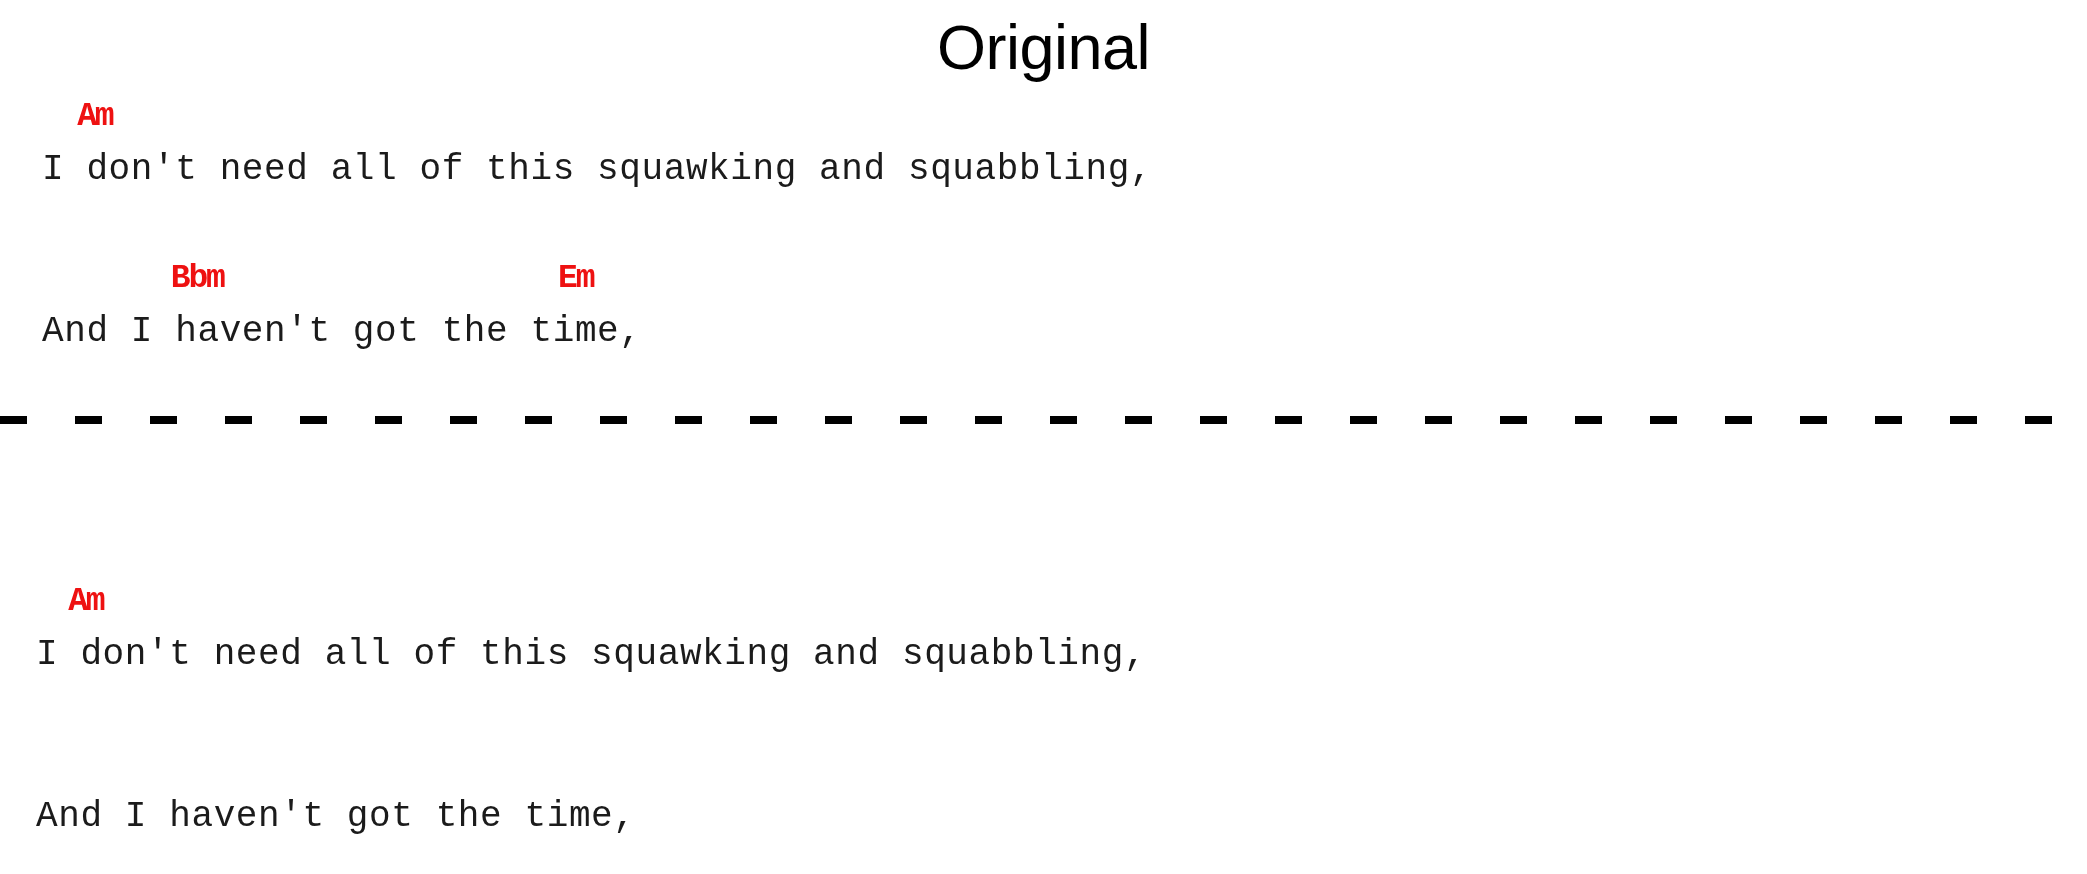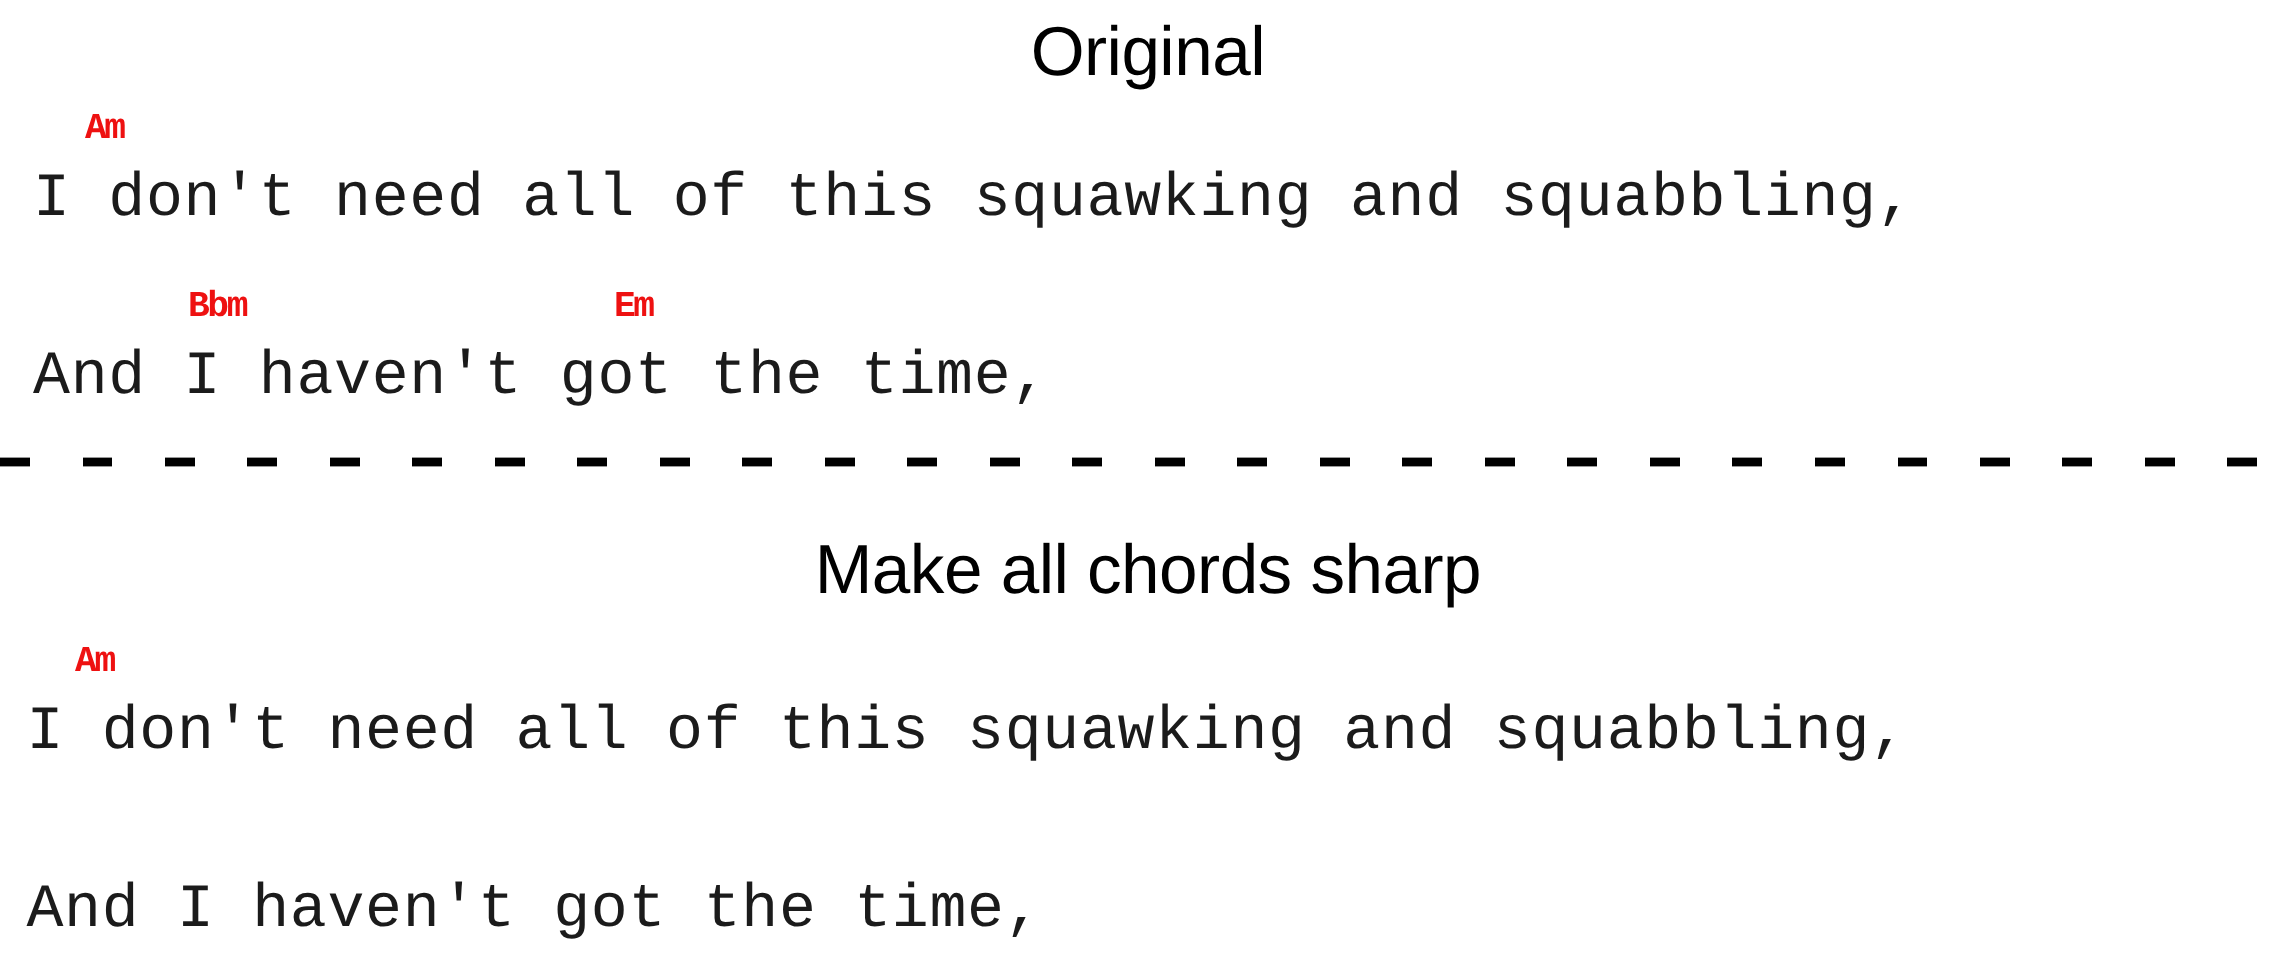--- a/index.html
+++ b/index.html
@@ -56,25 +56,25 @@
     font-family: "Liberation Mono", "DejaVu Sans Mono", monospace;
     font-weight: bold;
     font-size: 33px;
     line-height: 1.0;
     color: #ee1111;
     letter-spacing: -2.2px;
   }
 
   .lyric-row {
     position: absolute;
-    left: 0;
+    left: 12px;
     white-space: pre;
     font-family: "Liberation Mono", "DejaVu Sans Mono", monospace;
     font-weight: 400;
-    font-size: 56px;
+    font-size: 36px;
     line-height: 1.0;
     color: #1b1b1b;
     letter-spacing: 0.6px;
   }
 
   .divider {
     position: absolute;
     left: 0;
     width: 2087px;
     height: 8px;
@@ -123,21 +123,20 @@
 
       <div class="lyric-row" id="original-lyric-2">And I haven't got the time,</div>
 
     </div>
   </div>
 
   <div class="divider" id="divider-line"></div>
 
   <div class="section" id="section-sharp">
 
-    <div class="section-title" id="title-sharp">Make all chords sharp</div>
 
     <div class="chordsheet">
 
       <div class="chord-row" id="sharp-chords-1">  Am</div>
 
       <div class="lyric-row" id="sharp-lyric-1">I don't need all of this squawking and squabbling,</div>
 
 
       <div class="lyric-row" id="sharp-lyric-2">And I haven't got the time,</div>
 

